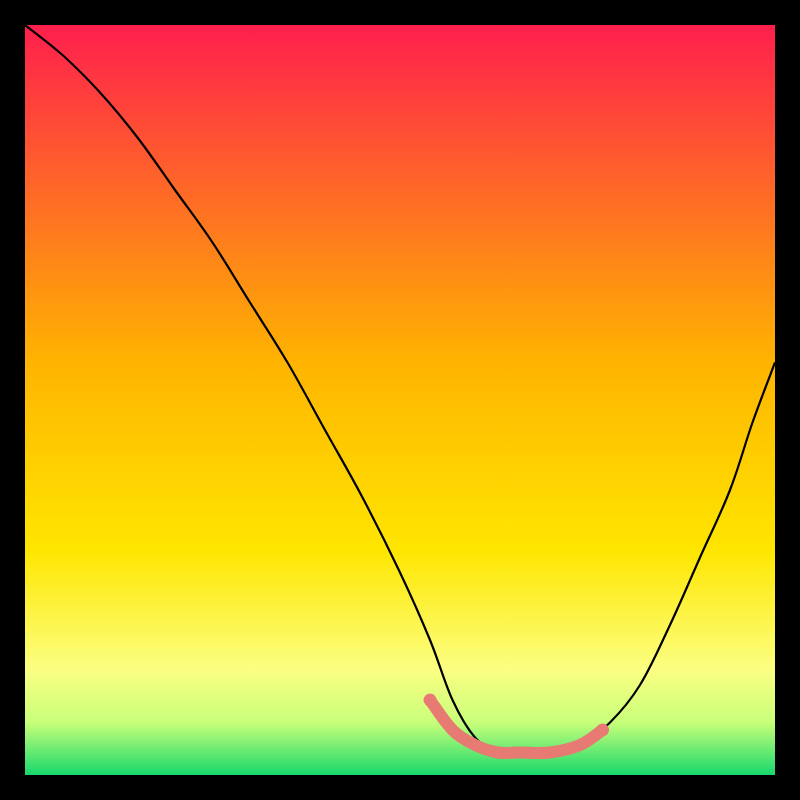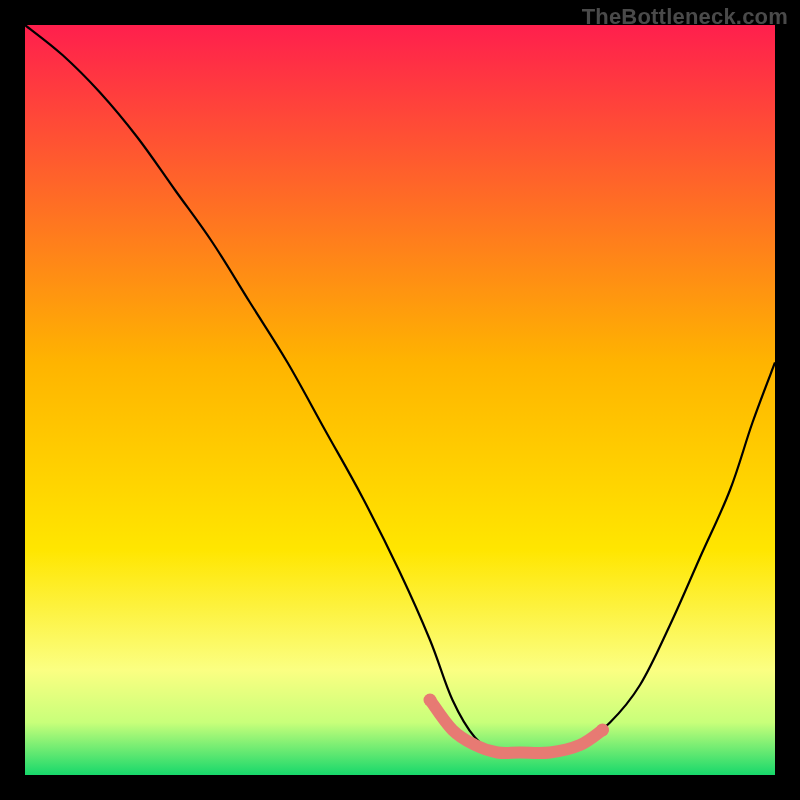--- a/index.html
+++ b/index.html
@@ -21,21 +21,20 @@
     left: 25px;
     top: 25px;
     width: 750px;
     height: 750px;
     display: block;
   }
 </style>
 </head>
 <body>
 <div class="container">
-  <div class="watermark">TheBottleneck.com</div>
 
   <svg class="plot" viewBox="0 0 750 750" preserveAspectRatio="none">
     <defs>
       <linearGradient id="bg-grad" x1="0" y1="0" x2="0" y2="1">
         <stop id="g0" offset="0%" stop-color="#ff1f4d"></stop>
         <stop id="g1" offset="45%" stop-color="#ffb400"></stop>
         <stop id="g2" offset="70%" stop-color="#ffe600"></stop>
         <stop id="g3" offset="86%" stop-color="#fbff82"></stop>
         <stop id="g4" offset="93%" stop-color="#c8ff7a"></stop>
         <stop id="g5" offset="100%" stop-color="#17d86b"></stop>

